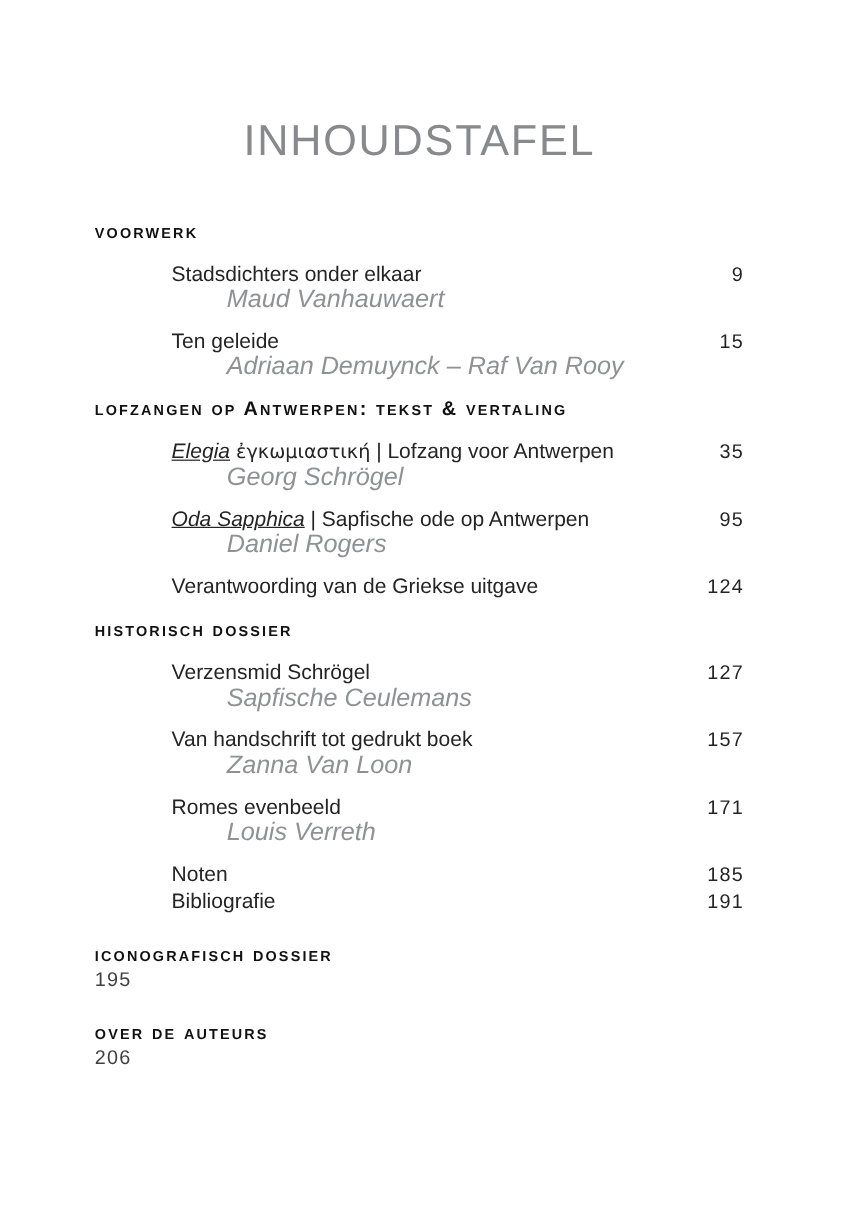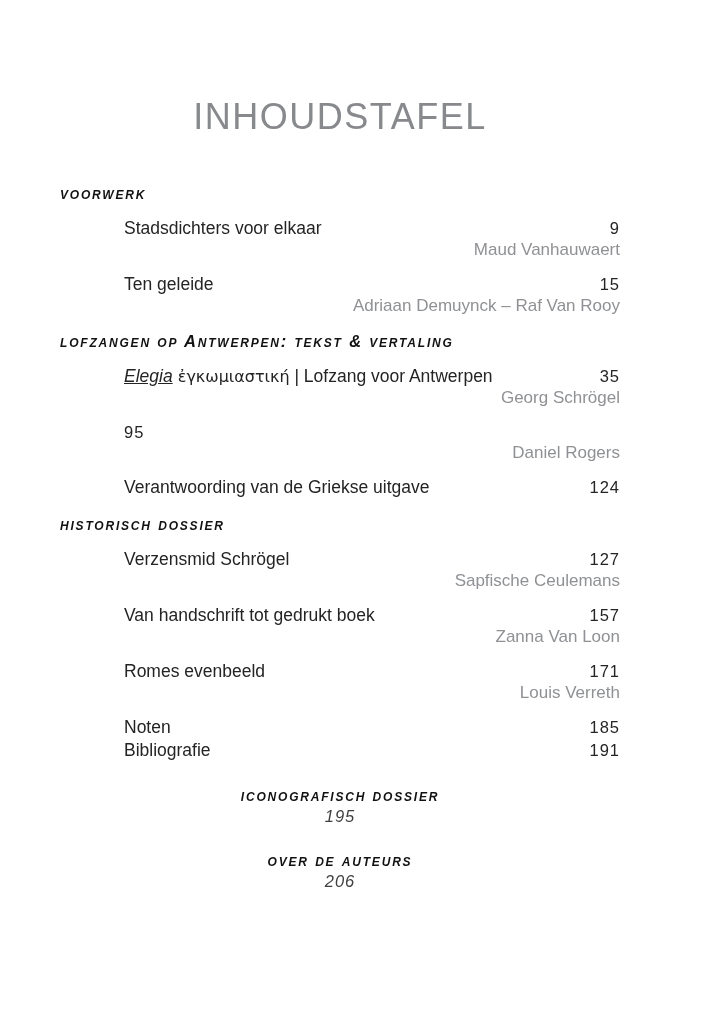--- a/index.html
+++ b/index.html
@@ -1,46 +1,45 @@
 <!DOCTYPE html>
 <html><head>
 <meta charset="utf-8">
 <style>
   html, body { margin:0; padding:0; background:#ffffff; }
   .page {
     position:relative;
     width:723px; height:1024px;
     box-sizing:border-box;
-    padding:97px 103px 0 60px;
+    padding:97px 103px 0 79px;
     background:#ffffff;
     font-family:"Liberation Sans", sans-serif;
     color:#232323;
     overflow:hidden;
   }
   .doc-title {
     text-align:center;
     font-size:36px;
     font-weight:300;
     letter-spacing:1.5px;
     line-height:40px;
     color:#87898c;
   }
   .toc { margin-top:46px; }
   .sec-heading {
     display:flex;
     justify-content:space-between;
-    align-items:center;
+    align-items:flex-start;
     margin-top:15px;
     font-weight:700;
     font-variant:small-caps;
     font-size:16.5px;
     letter-spacing:1.8px;
     line-height:21px;
     color:#111111;
-    font-style:italic;
   }
   .section:first-child .sec-heading { margin-top:0; }
   .section.tail .sec-heading { margin-top:23px;flex-direction:column; }
   .sec-page {
     font-variant:normal;
     font-weight:400;
     font-size:16.5px;
     letter-spacing:1px;
     color:#404040;
   }
@@ -53,43 +52,43 @@
     font-size:17.5px;
     line-height:22px;
     color:#242424;
   }
   .entry-title { padding-right:12px; }
   .t-em { font-style:italic;text-decoration:underline; }
   .t-greek { font-family:"DejaVu Sans", sans-serif; font-size:16px;text-align:right; }
   .entry-page { font-size:16.5px; letter-spacing:1px; white-space:nowrap; }
   .entry-author {
     padding-left:46px;
-    font-size:17px;
+    font-style:italic;
+    font-size:21px;
     line-height:20px;
     color:#8f9194;
-    text-align:right;
   }
 </style>
 </head>
 <body>
 
 <div class="page">
 
   <div class="doc-title">INHOUDSTAFEL</div>
 
   <div class="toc">
 
     <div class="section">
       <div class="sec-heading">
         <span>voorwerk</span>
         <span class="sec-page"></span>
       </div>
       <div class="entry">
         <div class="entry-line">
-          <span class="entry-title"><span class="t-em"></span><span class="t-greek"></span><span>Stadsdichters voor elkaar</span></span>
+          <span class="entry-title"><span class="t-em"></span><span class="t-greek"></span><span>Stadsdichters onder elkaar</span></span>
           <span class="entry-page">9</span>
         </div>
         <div class="entry-author">Maud Vanhauwaert</div>
       </div>
       <div class="entry">
         <div class="entry-line">
           <span class="entry-title"><span class="t-em"></span><span class="t-greek"></span><span>Ten geleide</span></span>
           <span class="entry-page">15</span>
         </div>
         <div class="entry-author">Adriaan Demuynck – Raf Van Rooy</div>
@@ -103,20 +102,21 @@
       </div>
       <div class="entry">
         <div class="entry-line">
           <span class="entry-title"><span class="t-em">Elegia</span><span class="t-greek"> ἐγκωμιαστική</span><span> | Lofzang voor Antwerpen</span></span>
           <span class="entry-page">35</span>
         </div>
         <div class="entry-author">Georg Schrögel</div>
       </div>
       <div class="entry">
         <div class="entry-line">
+          <span class="entry-title"><span class="t-em">Oda Sapphica</span><span class="t-greek"></span><span> | Sapfische ode op Antwerpen</span></span>
           <span class="entry-page">95</span>
         </div>
         <div class="entry-author">Daniel Rogers</div>
       </div>
       <div class="entry">
         <div class="entry-line">
           <span class="entry-title"><span class="t-em"></span><span class="t-greek"></span><span>Verantwoording van de Griekse uitgave</span></span>
           <span class="entry-page">124</span>
         </div>
         <div class="entry-author"></div>

